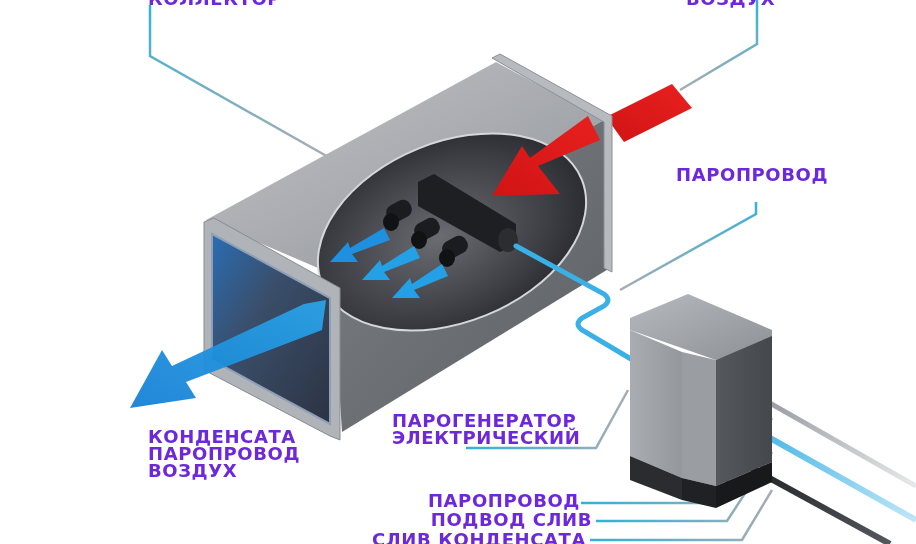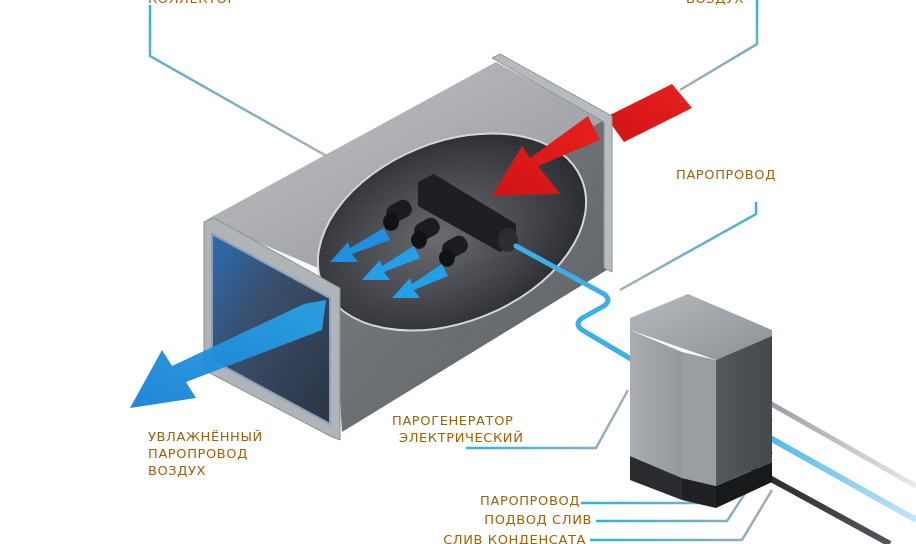--- a/index.html
+++ b/index.html
@@ -1,18 +1,18 @@
 <!DOCTYPE html>
 <html><head>
 <meta charset="utf-8">
 <style>
   html, body { margin: 0; padding: 0; background: #ffffff; }
   body { width: 916px; height: 544px; position: relative; overflow: hidden; font-family: "DejaVu Sans", sans-serif; }
   #scene { position: absolute; left: 0; top: 0; width: 916px; height: 544px; }
-  .lbl { position: absolute; font-family: "DejaVu Sans", sans-serif; font-weight: normal; color: #a16207; font-size: 13px; line-height: 17px; letter-spacing: 0.6px; white-space: nowrap; }
+  .lbl { position: absolute; font-family: "DejaVu Sans", sans-serif; font-weight: bold; color: #6d28d9; font-size: 18px; line-height: 17px; letter-spacing: 0.6px; white-space: nowrap; }
   .lbl.right { text-align: right; }
 </style>
 </head>
 <body>
 
 <svg id="scene" viewBox="0 0 916 544" xmlns="http://www.w3.org/2000/svg">
   <defs>
     <linearGradient id="gLeadV" x1="0" y1="0" x2="0" y2="1">
       <stop offset="0" stop-color="#2fb3d9"></stop>
       <stop offset="1" stop-color="#a7acb2"></stop>
@@ -140,25 +140,25 @@
     <polygon points="682,478 716,486 716,508 682,500" fill="#202124"></polygon>
     <polygon points="716,486 772,462 772,482 716,508" fill="#18191b"></polygon>
   </g>
 </svg>
 
 <div class="lbl" style="left:148px; top:-10px;">КОЛЛЕКТОР</div>
 <div class="lbl" style="left:686px; top:-10px;">ВОЗДУХ</div>
 <div class="lbl" style="left:676px; top:166px;">ПАРОПРОВОД</div>
 
 <div style="position:absolute; left:148px; top:428px;">
-  <div class="lbl" style="position:static;">УВЛАЖНЁННЫЙ</div>
+  <div class="lbl" style="position:static;">КОНДЕНСАТА</div>
   <div class="lbl" style="position:static;">ПАРОПРОВОД</div>
   <div class="lbl" style="position:static;">ВОЗДУХ</div>
 </div>
 
 <div style="position:absolute; left:392px; top:412px;">
   <div class="lbl" style="position:static;">ПАРОГЕНЕРАТОР</div>
-  <div class="lbl" style="position:static;margin-left:7px;">ЭЛЕКТРИЧЕСКИЙ</div>
+  <div class="lbl" style="position:static;">ЭЛЕКТРИЧЕСКИЙ</div>
 </div>
 
 <div class="lbl right" style="right:336px; top:492px;">ПАРОПРОВОД</div>
 <div class="lbl right" style="right:324px; top:511px;">ПОДВОД СЛИВ</div>
 <div class="lbl right" style="right:330px; top:531px;">СЛИВ КОНДЕНСАТА</div>
 
 </body></html>

